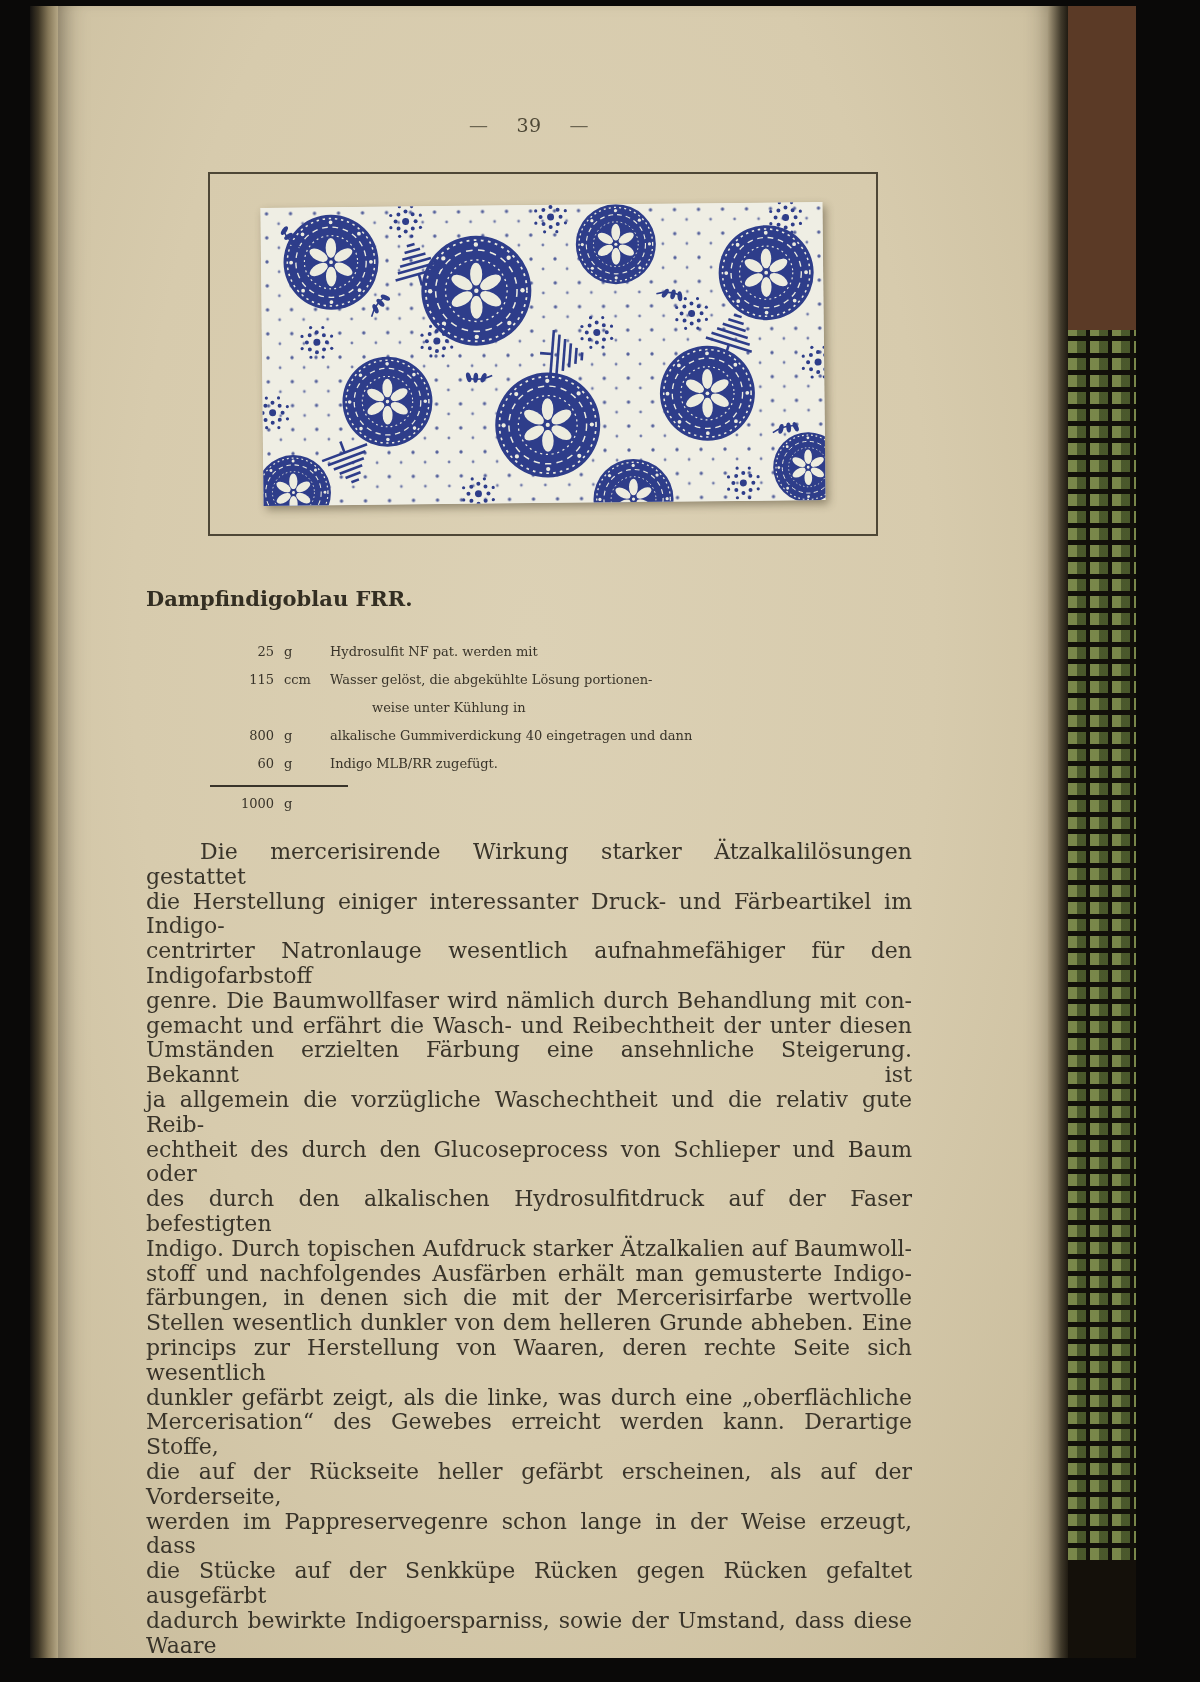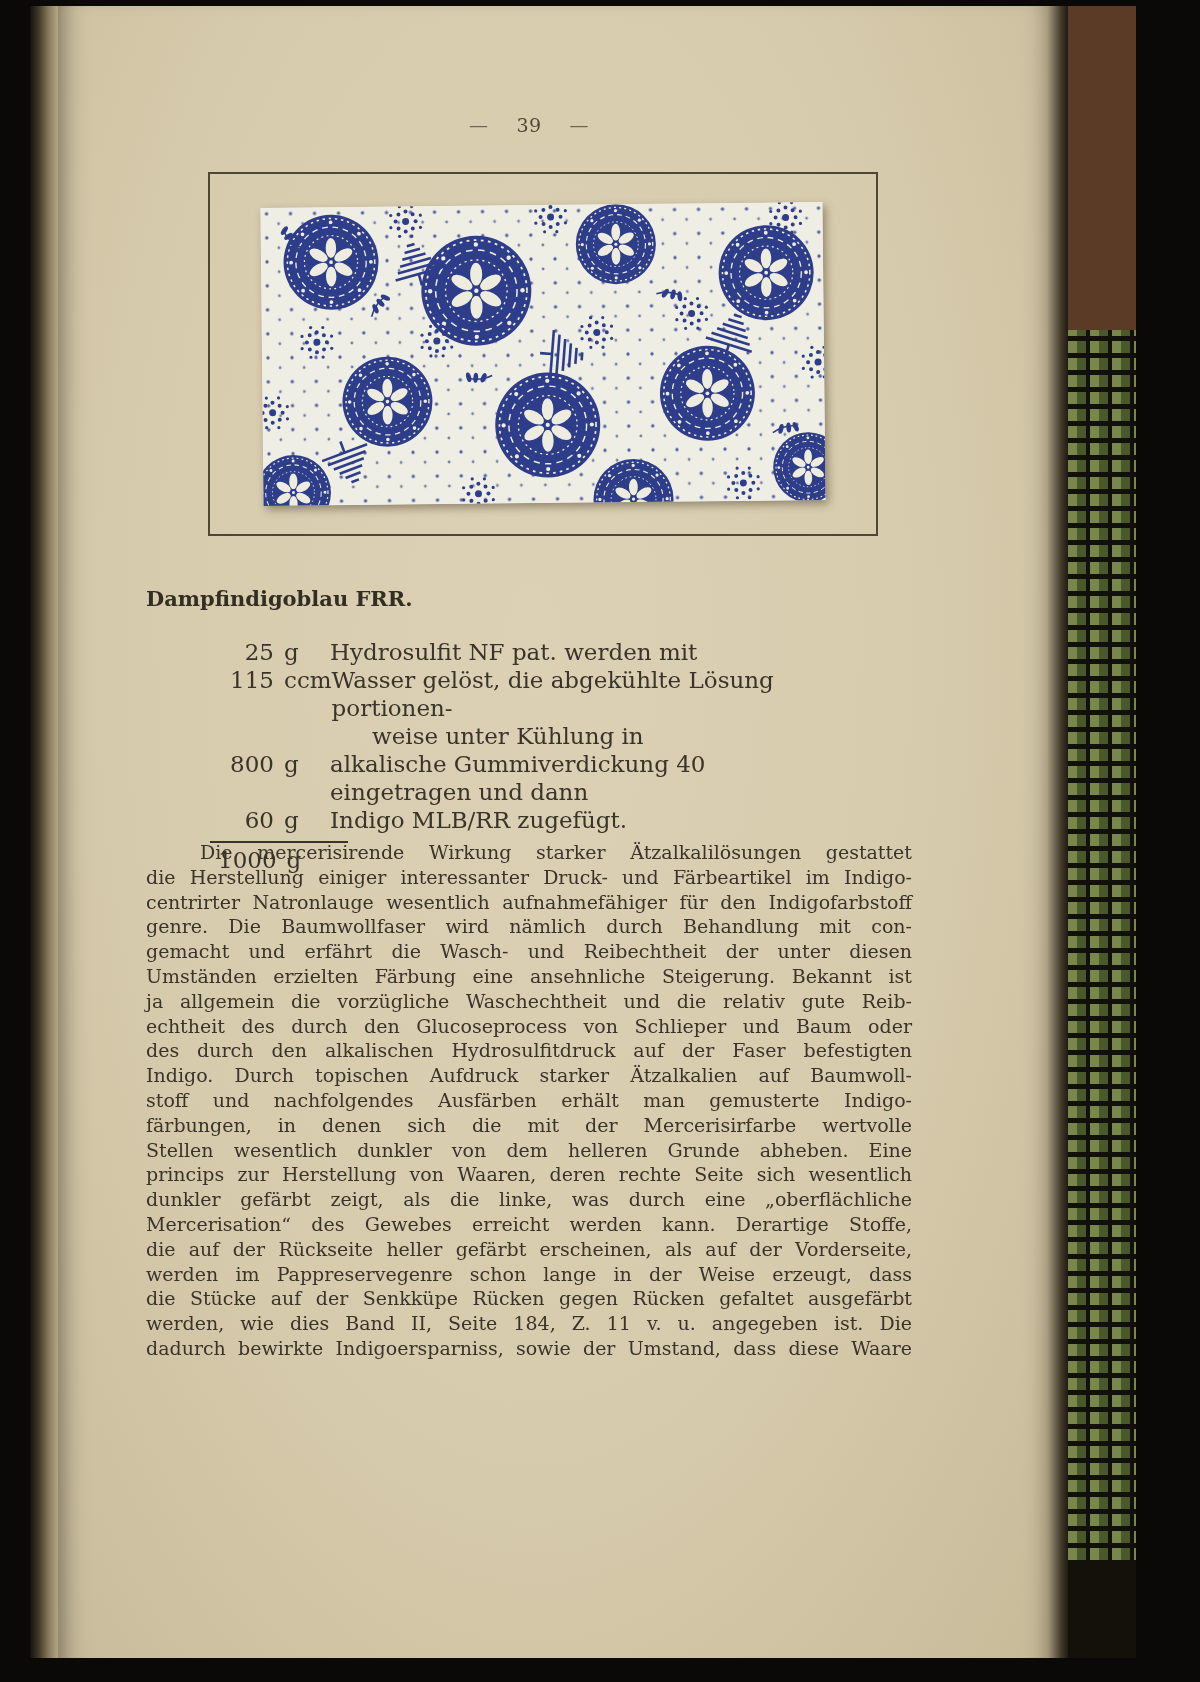--- a/index.html
+++ b/index.html
@@ -34,29 +34,29 @@
   .page-number .dash{margin:0 28px;color:#6a6450;}
 
   .swatch-frame{position:absolute;top:172px;left:150px;width:666px;height:360px;
     border:2px solid #4e4736;display:flex;align-items:center;justify-content:center;}
   .fabric{width:562px;height:298px;transform:rotate(-0.6deg);background:#efeee4;
     box-shadow:3px 4px 8px rgba(60,50,30,.45);}
 
   .recipe-title{position:absolute;top:586px;left:88px;width:766px;text-align:left;
     font-weight:bold;font-size:21px;color:#332e22;}
 
-  .recipe{position:absolute;top:638px;left:160px;width:620px;font-size:23px;color:#39342a;}
+  .recipe{position:absolute;top:638px;left:160px;width:620px;font-size:13px;color:#39342a;}
   .recipe-row{display:flex;line-height:28px;}
   .amt{flex:0 0 56px;text-align:right;}
   .unit{flex:0 0 46px;padding-left:10px;}
   .rtext{flex:1;}
   .recipe-row.cont .rtext{padding-left:42px;}
   .recipe-rule{width:138px;border-top:2.5px solid #39342a;margin:7px 0 3px -8px;}
 
-  .body-par{position:absolute;top:840px;left:88px;width:766px;font-size:19px;color:#39342a;}
+  .body-par{position:absolute;top:840px;left:88px;width:766px;font-size:22px;color:#39342a;}
   .bline{line-height:24.8px;text-align:justify;text-align-last:justify;}
   .bline.indent{text-indent:54px;}
 </style>
 </head>
 <body>
 
 <div class="stage">
 
   <div class="left-black"></div>
   <div class="page-edges"></div>
@@ -228,21 +228,20 @@
         <div class="bline">Indigo.  Durch topischen Aufdruck starker Ätzalkalien auf Baumwoll-</div>
         <div class="bline">stoff und nachfolgendes Ausfärben erhält man gemusterte Indigo-</div>
         <div class="bline">färbungen, in denen sich die mit der Mercerisirfarbe wertvolle</div>
         <div class="bline">Stellen wesentlich dunkler von dem helleren Grunde abheben.  Eine</div>
         <div class="bline">princips zur Herstellung von Waaren, deren rechte Seite sich wesentlich</div>
         <div class="bline">dunkler gefärbt zeigt, als die linke, was durch eine „oberflächliche</div>
         <div class="bline">Mercerisation“ des Gewebes erreicht werden kann.  Derartige Stoffe,</div>
         <div class="bline">die auf der Rückseite heller gefärbt erscheinen, als auf der Vorderseite,</div>
         <div class="bline">werden im Pappreservegenre schon lange in der Weise erzeugt, dass</div>
         <div class="bline">die Stücke auf der Senkküpe Rücken gegen Rücken gefaltet ausgefärbt</div>
-        <div class="bline">werden, wie dies Band II, Seite 184, Z. 11 v. u. angegeben ist.  Die</div>
         <div class="bline">dadurch bewirkte Indigoersparniss, sowie der Umstand, dass diese Waare</div>
       </div>
 
   </div>
 
   <div class="spine-shadow"></div>
   <div class="cover">
     <div class="leather"></div>
     <div class="weave"></div>
     <div class="tail"></div>

